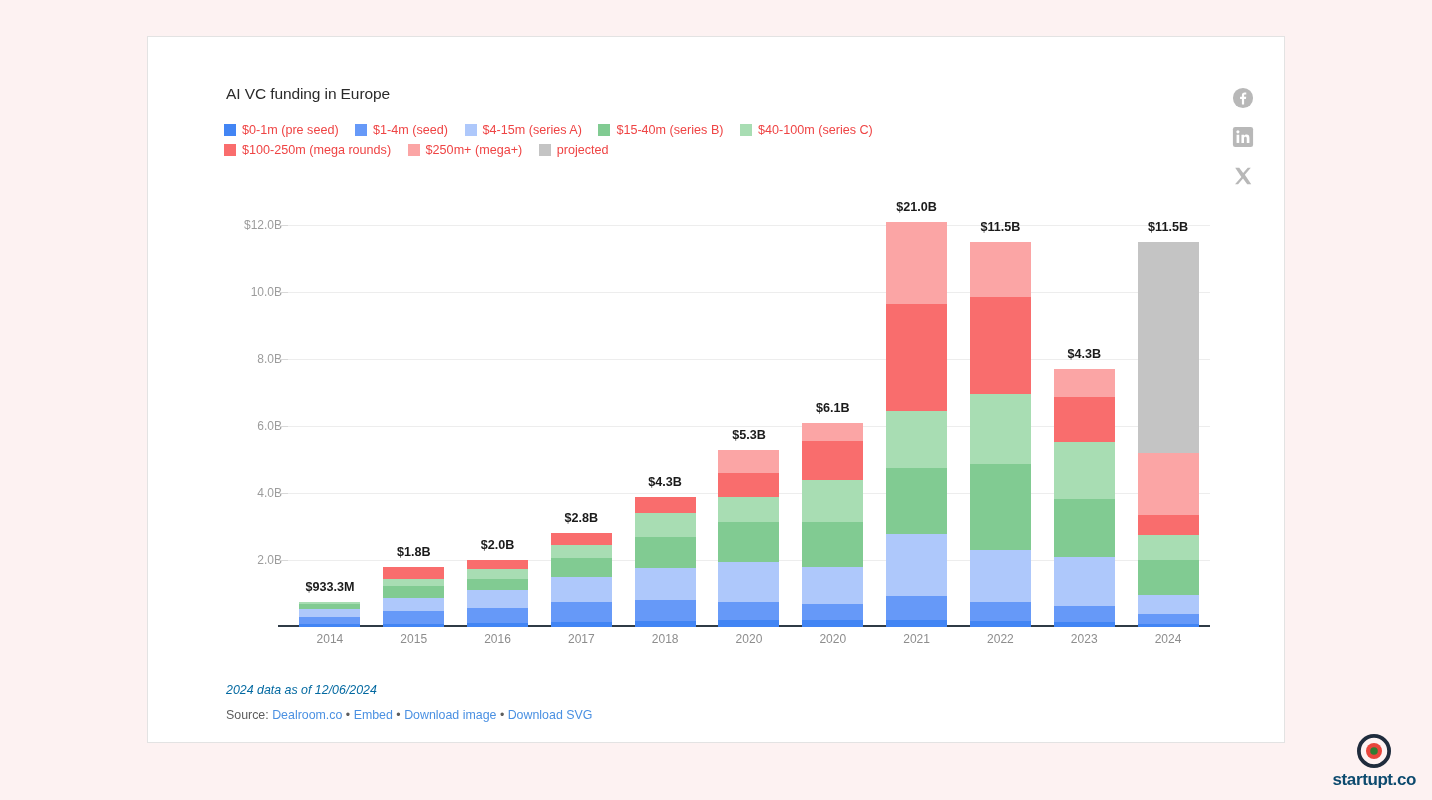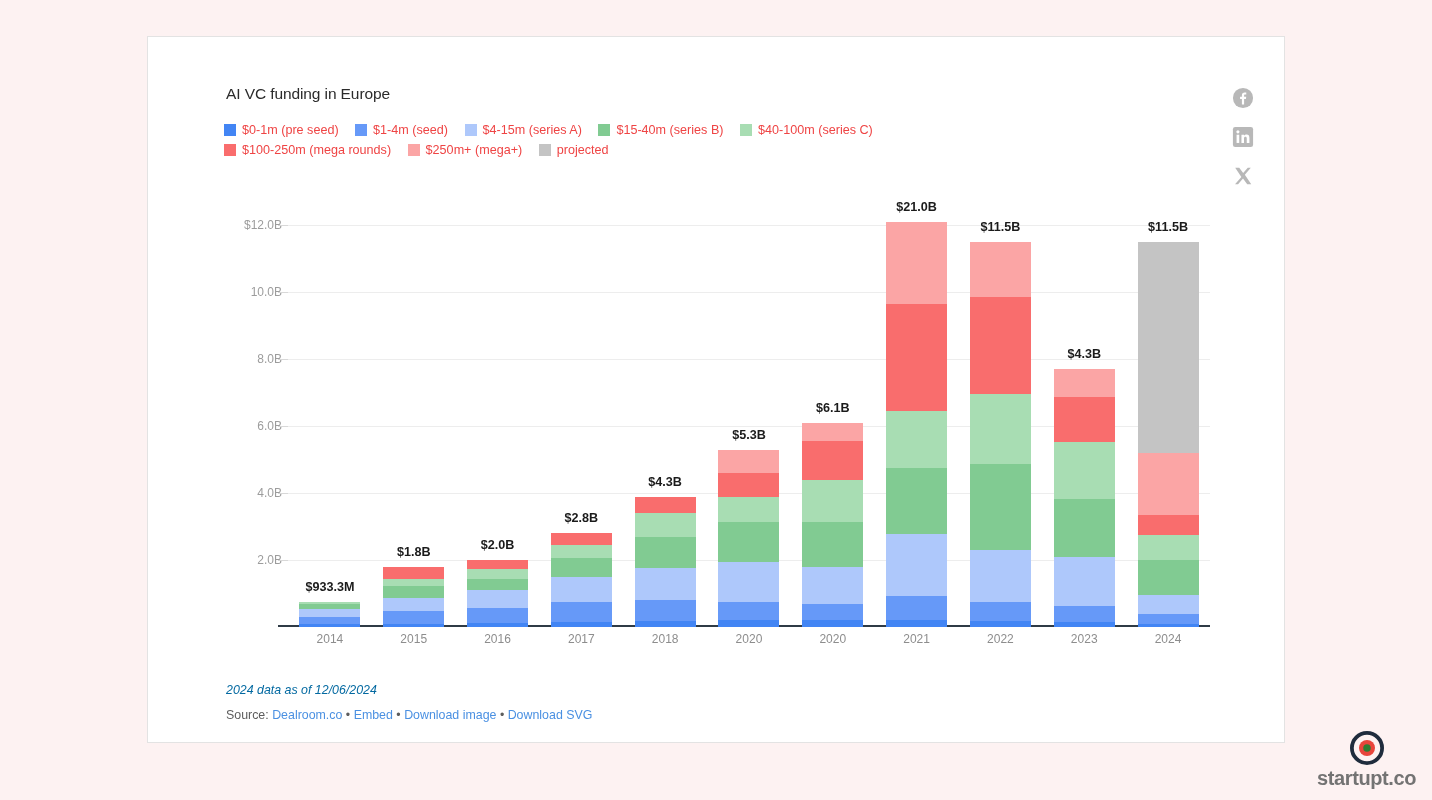--- a/index.html
+++ b/index.html
@@ -115,21 +115,21 @@
   }
   .sep { color:#5d5d5d; }
 
   
   .brand {
     position:absolute; right:16px; bottom:10px;
     display:flex; flex-direction:column; align-items:center;
   }
   .brand-mark { width:34px; height:34px; margin-bottom:2px; }
   .brand-name {
-    font-size:20px; font-weight:bold; color:#737373;
+    font-size:17px; font-weight:bold; color:#0c4a6e;
     letter-spacing:-0.4px;
   }
 </style>
 </head>
 <body>
 
 <div class="card">
 
   <div class="chart-title">AI VC funding in Europe</div>
 

